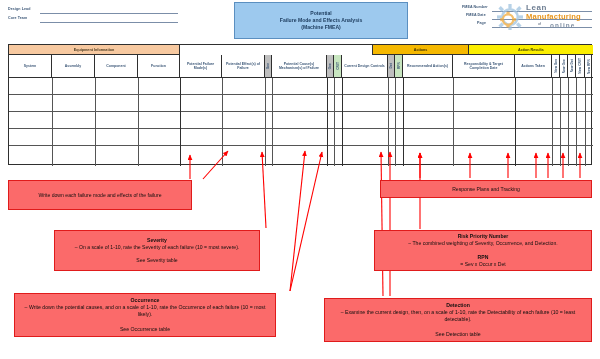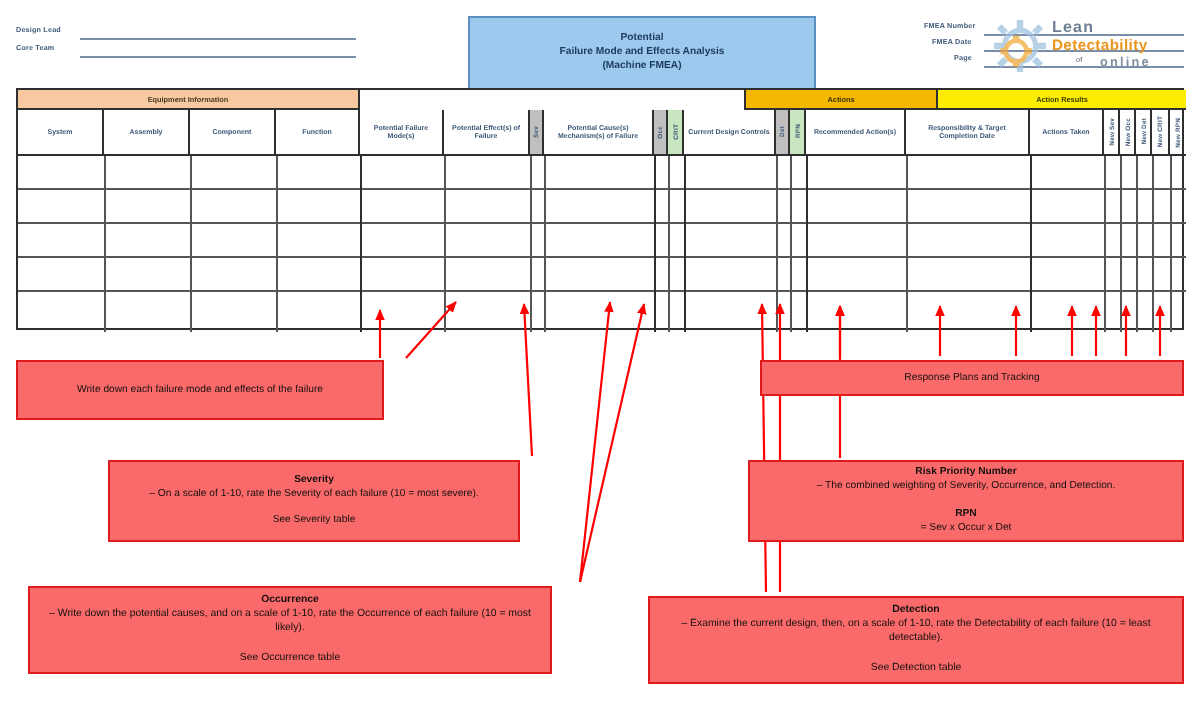--- a/index.html
+++ b/index.html
@@ -5,21 +5,21 @@
   html,body{margin:0;padding:0;}
   body{
     width:600px;height:359px;position:relative;overflow:hidden;
     background:#ffffff;
     font-family:"Liberation Sans", sans-serif;
     color:#1b2a44;
   }
   .sheet{position:absolute;inset:0;}
 
   
-  .hdr{position:absolute;left:0;top:6px;width:600px;height:47px;}
+  .hdr{position:absolute;left:0;top:0;width:600px;height:47px;}
   .lbl{position:absolute;font-size:3.6px;font-weight:bold;color:#3d5878;letter-spacing:.1px;white-space:nowrap;}
   .rule{position:absolute;border-bottom:1.1px solid #7b8ea8;}
 
   .titlebox{
     position:absolute;left:234px;top:2px;width:172px;height:35px;
     background:#9dc9ee;border:.8px solid #5b8fc0;
     display:flex;flex-direction:column;align-items:center;justify-content:center;
     gap:1.5px;
   }
   .titlebox div{font-size:5.1px;font-weight:bold;color:#1b3a5c;line-height:1;}
@@ -110,21 +110,21 @@
         </g>
         <g fill="#f0a32a" opacity=".92">
           <circle cx="17" cy="24" r="8" fill="none" stroke="#f0a32a" stroke-width="3.5"></circle>
           <rect x="14.5" y="12" width="5" height="5"></rect>
             <rect x="14.5" y="31" width="5" height="5"></rect>
           <rect x="5" y="21.5" width="5" height="5"></rect>
             <rect x="24" y="21.5" width="5" height="5"></rect>
         </g>
       </svg>
       <div class="lt1">Lean</div>
-      <div class="lt2">Detectability</div>
+      <div class="lt2">Manufacturing</div>
       <div class="lt3">online</div>
     </div>
   </div>
 
   <div class="tbl">
 
     <div class="grp eq" style="left:0px;width:171px;">Equipment Information</div>
     <div class="grp blank" style="left:171px;width:193px;border-right:1px solid #2f2f2f;"></div>
     <div class="grp act" style="left:364px;width:96px;">Actions</div>
     <div class="grp res" style="left:460px;width:124px;border-right:none;">Action Results</div>

